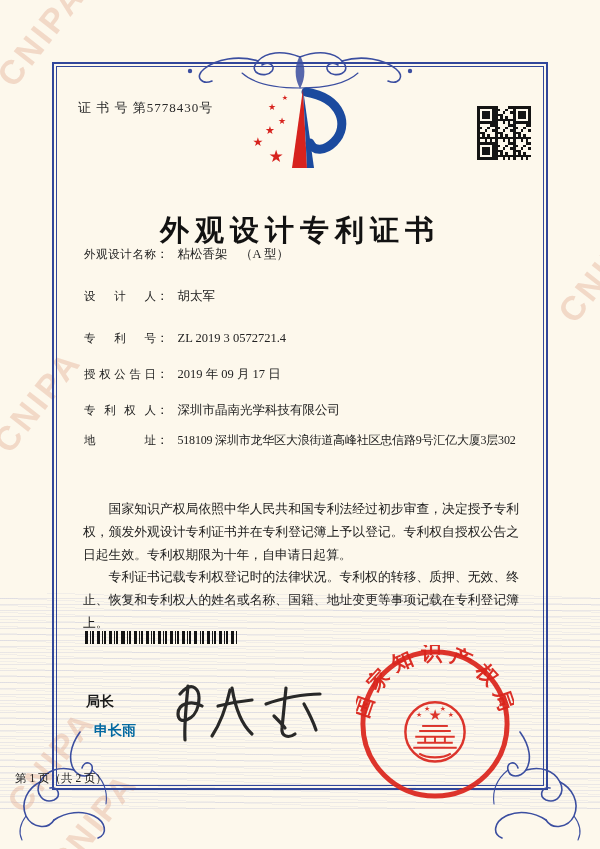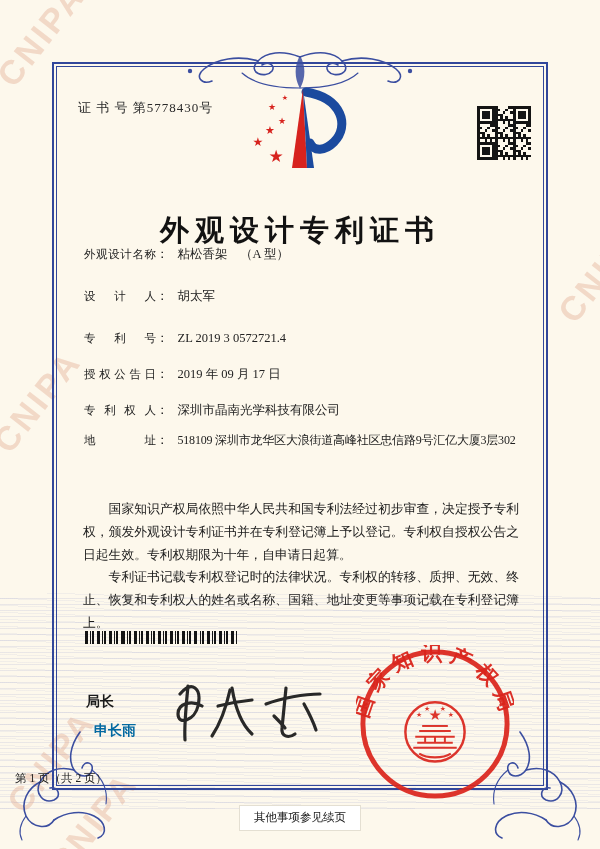--- a/index.html
+++ b/index.html
@@ -484,15 +484,14 @@
       </g>
       <path d="M-13 -6 L13 -6"></path>
       <path d="M-16 -1 L16 -1 M-20 5 L20 5"></path>
       <path d="M-10 5 L-10 11 M0 5 L0 11 M10 5 L10 11"></path>
       <path d="M-18 11 L18 11 M-22 16 L22 16"></path>
       <path d="M-16 22 C-8 27 8 27 16 22" stroke-width="2.2"></path>
     </g>
   </svg>
 
   <div class="page-info">第 1 页（共 2 页）</div>
-  <div class="note-box">其他事项参见续页</div>
 
 </div>
 
 </body></html>

